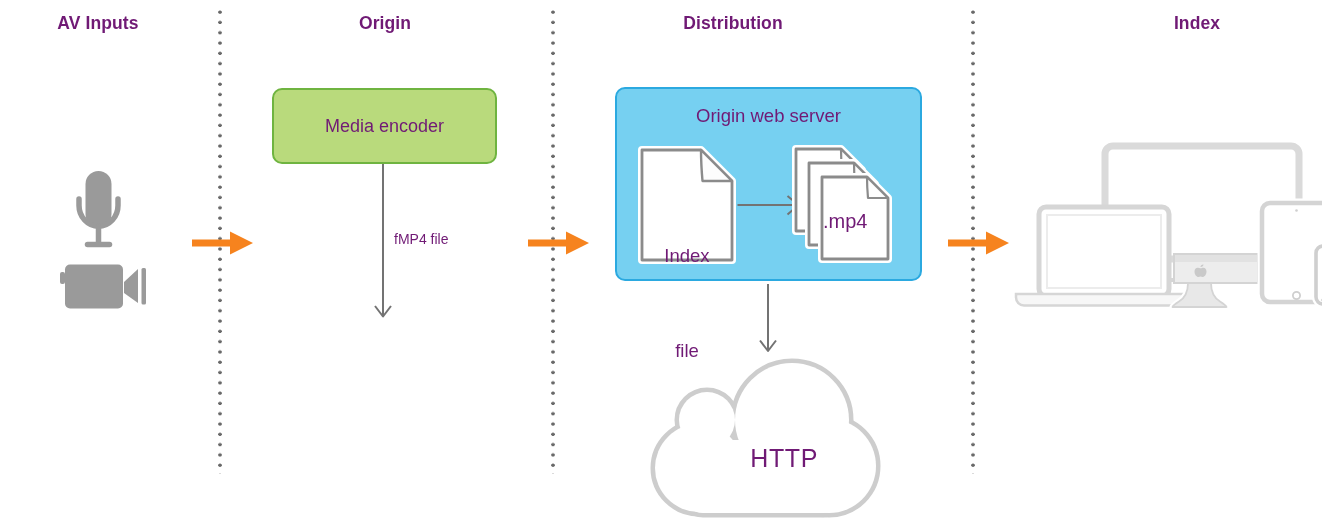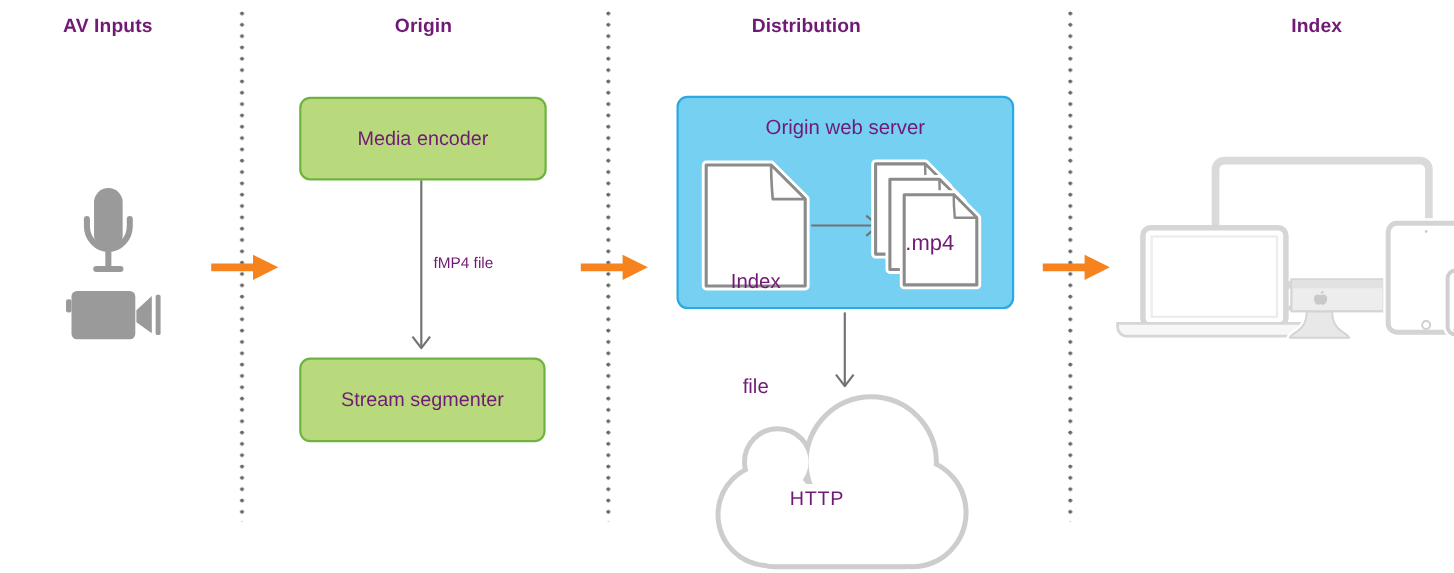--- a/index.html
+++ b/index.html
@@ -21,41 +21,38 @@
     border-radius:10px;font-size:18px;box-sizing:border-box;
   }
   .green{background:#b9da7c;border:2px solid #6fb440;}
   .blue{background:#76d0f1;border:2px solid #2ba9e0;justify-content:flex-start;align-items:flex-start;}
   .blue-title{width:100%;text-align:center;margin-top:16px;font-size:18.5px;}
   .gfx{position:absolute;left:0;top:0;width:1322px;height:521px;pointer-events:none;}
   .float-label{position:absolute;white-space:pre;line-height:1.2;}
   #fmp4{left:359px;top:231px;font-size:14px;}
   #indexlab{left:604px;top:177px;width:96px;text-align:center;font-size:18.5px;line-height:31.5px;}
   #mp4lab{left:788px;top:209px;width:44px;text-align:center;font-size:20px;}
-  #httplab{left:683px;top:443px;width:100px;text-align:left;font-size:18px;letter-spacing:.6px;}
+  #httplab{left:683px;top:443px;width:100px;text-align:right;font-size:25px;letter-spacing:.6px;}
 </style>
 </head>
 <body>
 
 <div class="canvas">
 
   <div class="col-header" style="left:63px">AV Inputs</div>
   <div class="col-header" style="left:350px">Origin</div>
   <div class="col-header" style="left:698px">Distribution</div>
   <div class="col-header" style="left:1162px">Index</div>
 
   <div class="vsep" style="left:183px"></div>
   <div class="vsep" style="left:516px"></div>
   <div class="vsep" style="left:936px"></div>
 
   <div class="node green" style="left:237px;top:88px;width:225px;height:76px;">
     <span>Media encoder</span>
-  </div>
-  <div class="node green" style="left:237px;top:325px;width:224px;height:77px;">
-    <span>Stream segmenter</span>
   </div>
 
   <div class="node blue" style="left:580px;top:87px;width:307px;height:194px;">
     <div class="blue-title">Origin web server</div>
   </div>
 
   <svg class="gfx" viewBox="0 0 1322 521">
 
     <g fill="#9a9a9a" stroke="#9a9a9a">
       <rect x="50.5" y="171" width="26" height="56" rx="13" stroke="none"></rect>

